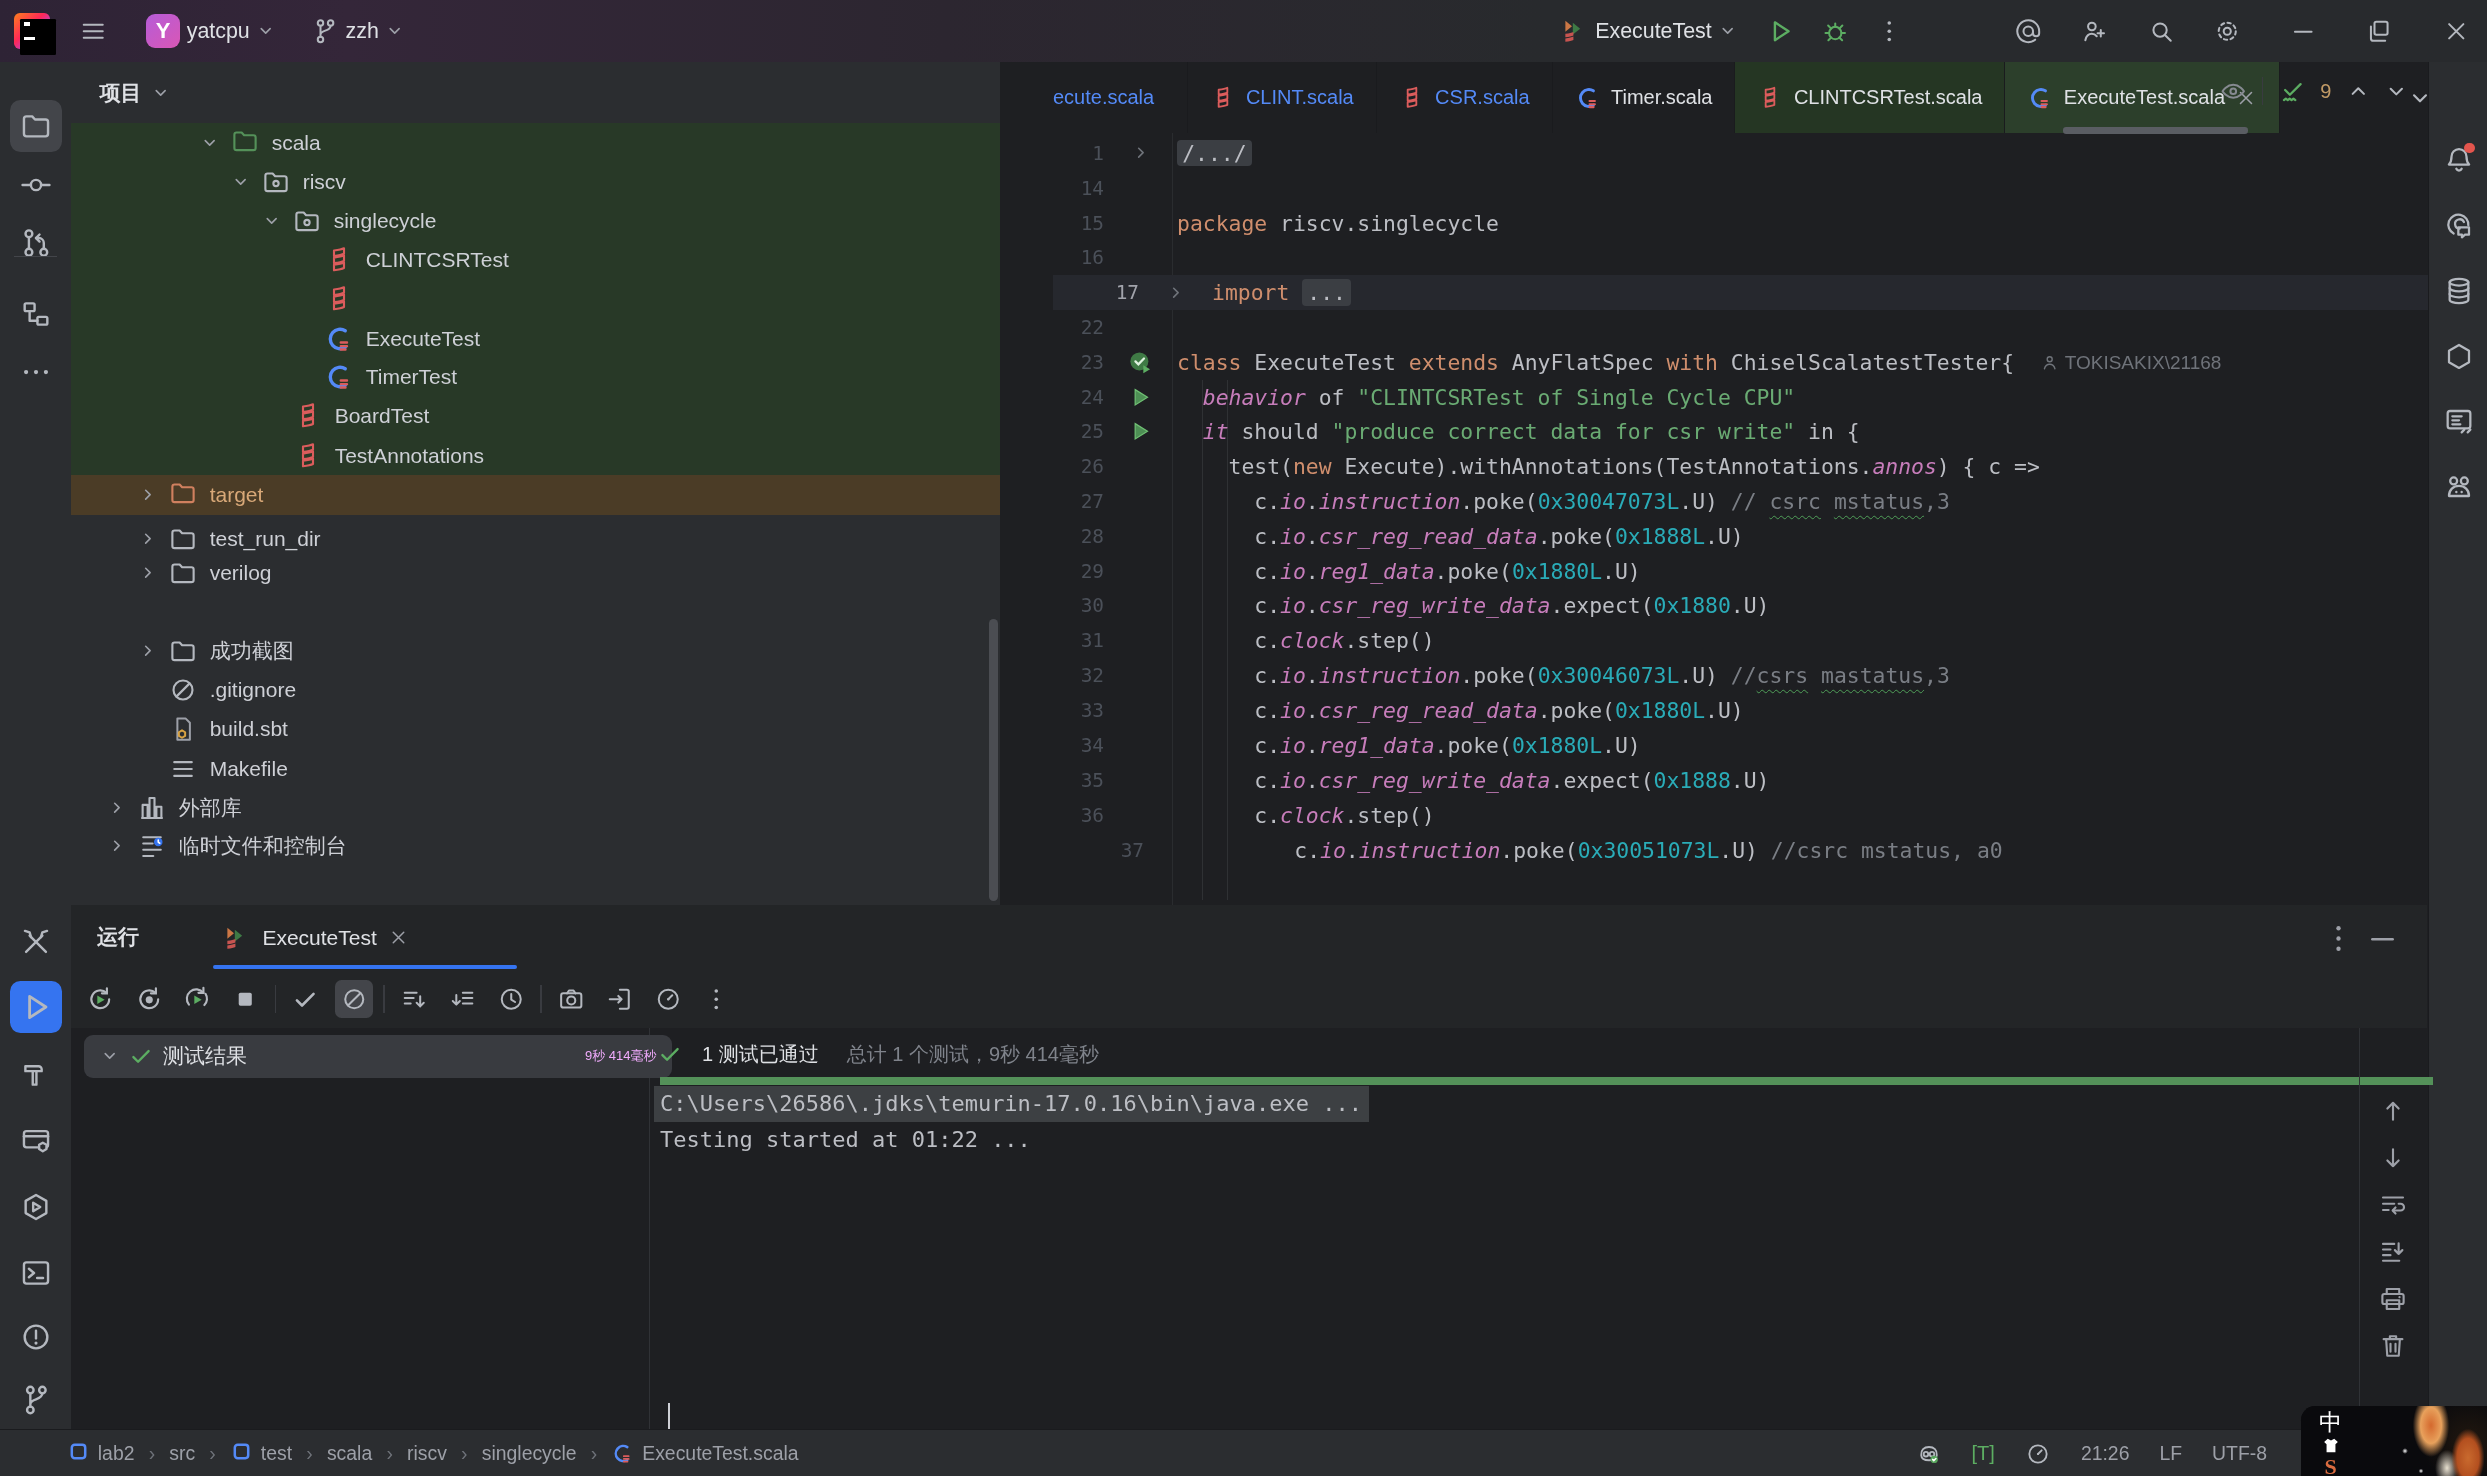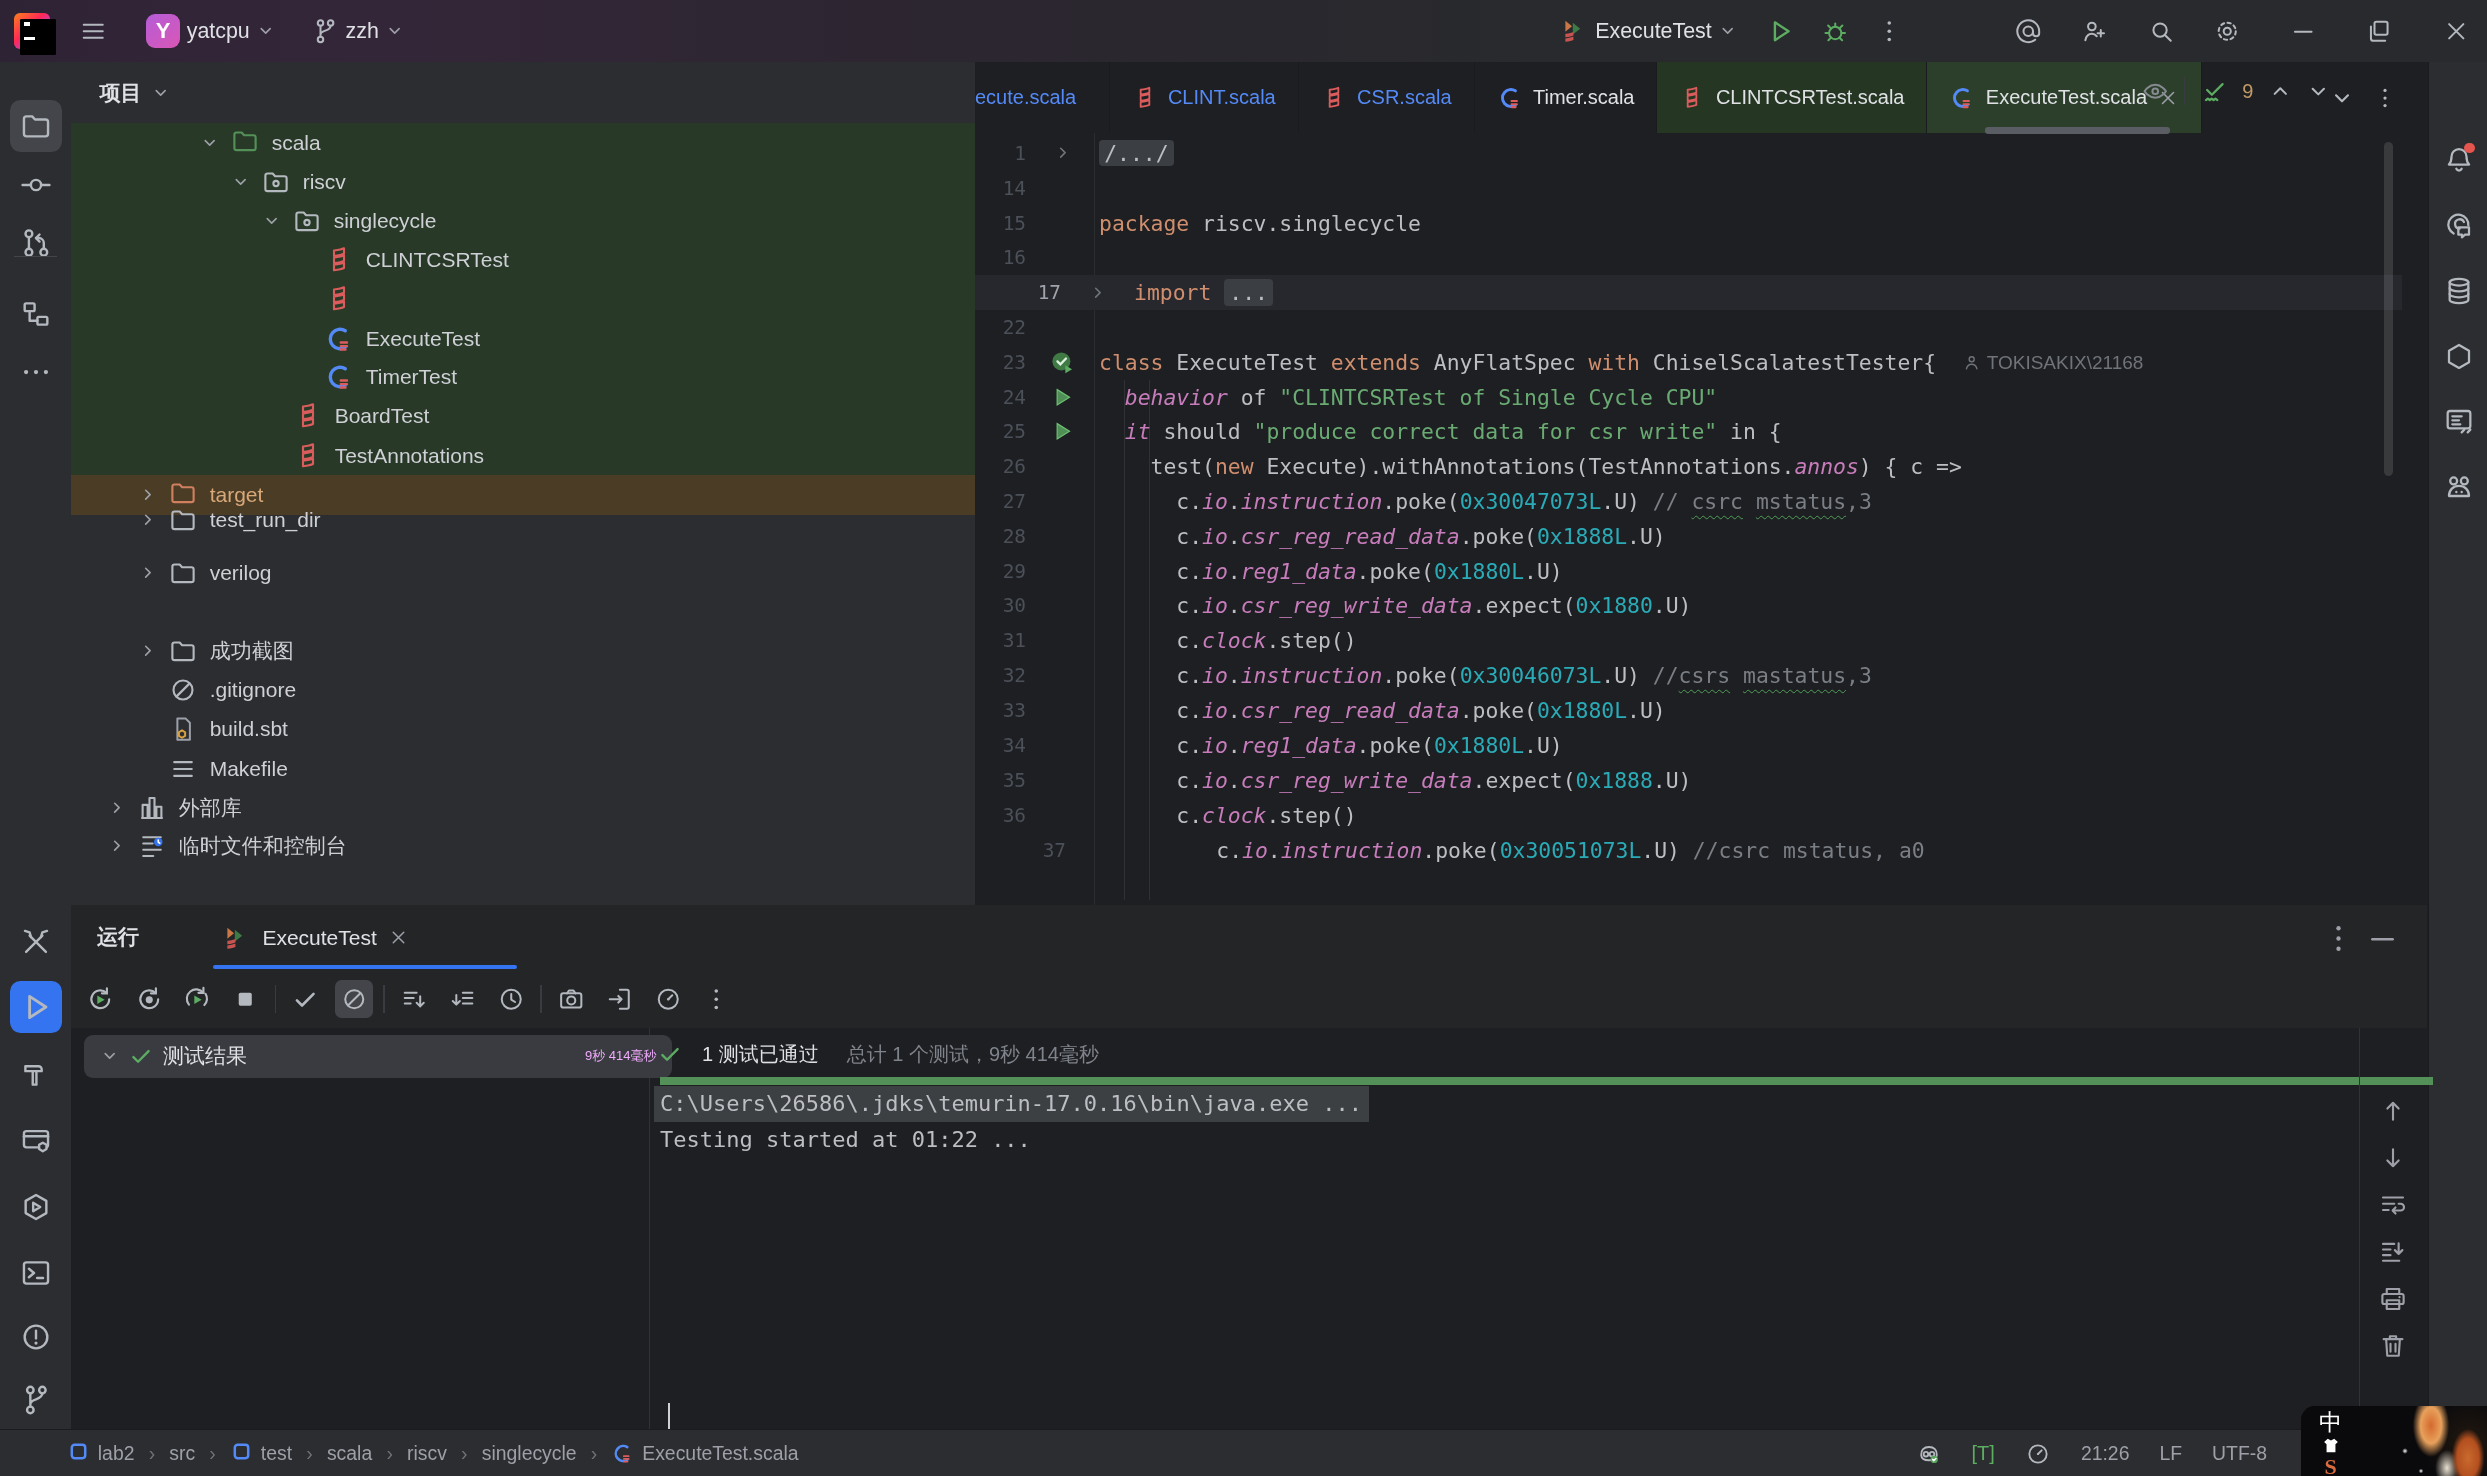--- a/index.html
+++ b/index.html
@@ -33,21 +33,21 @@
   #project-title{color:#dfe1e5;font-weight:bold;}
   #tree{position:absolute;left:0;top:61px;right:0;bottom:0;}
   #tree-green{position:absolute;left:0;top:0;width:100%;height:352px;background:#283927;}
   .trow{position:absolute;left:0;width:100%;height:40px;display:flex;align-items:center;}
   .trow.sel{background:#4b3c26;}
   .t-chev{width:40px;height:26px;display:inline-flex;align-items:center;justify-content:center;color:#9da0a8;}
   .t-chev svg{width:19.4px;height:19.4px;}
   .t-label{color:#ced0d6;white-space:nowrap;}
   #proj-scroll{position:absolute;left:918px;top:557px;width:9px;height:282px;background:#4b4d52;border-radius:4.5px;}
   
-  #editor{left:975px;top:62px;width:1427px;height:843px;background:#1e1f22;overflow:hidden;}
+  #editor{left:1053px;top:62px;width:1427px;height:843px;background:#1e1f22;overflow:hidden;}
   #tabbar{position:absolute;left:0;top:0;right:0;height:71px;display:flex;align-items:stretch;}
   .tab{display:flex;align-items:center;gap:10.4px;padding:0 22px;font-size:20px;border-right:0.6px solid #1a1b1e;}
   .tab .ico{width:26px;height:26px;}
   .tab.partial{width:127px;padding:0 6.5px 0 0;overflow:hidden;justify-content:flex-start;}
   .tab.scope-test{background:#253623;}
   .tab.active{background:#2c3f2b;}
   .tab-label-mod{color:#548af7;}
   .tab-label-norm{color:#dfe1e5;}
   #tab-controls{position:absolute;right:3.9px;top:0;height:71px;display:flex;align-items:center;gap:17px;}
   #tab-hscroll{position:absolute;left:1010px;top:65px;width:185px;height:6.5px;background:#5a5d63;border-radius:3.2px;}
@@ -470,21 +470,21 @@
               <path d="M9.5 6.5L15 12l-5.5 5.5"></path>
             </svg>
           </span>
           <span class="ico" style="width: 30px; height: 30px; margin-right: 11.7px;">
             <span style="color:#d0805f"><svg viewBox="0 0 24 24" fill="none" stroke="currentColor" stroke-width="1.7" stroke-linecap="round" stroke-linejoin="round">
                 <path d="M3.5 7c0-1 .8-1.8 1.8-1.8h4l2 2.2h7.4c1 0 1.8.8 1.8 1.8v8.3c0 1-.8 1.8-1.8 1.8H5.3c-1 0-1.8-.8-1.8-1.8z"></path>
               </svg></span>
           </span>
           <span class="t-label" style="color: rgb(216, 168, 120);">target</span>
         </div>
-        <div class="trow" style="top: 377px; padding-left: 57px;">
+        <div class="trow" style="top: 396px; padding-left: 57px;">
           <span class="t-chev">
             <svg viewBox="0 0 24 24" fill="none" stroke="currentColor" stroke-width="2" stroke-linecap="round" stroke-linejoin="round">
               <path d="M9.5 6.5L15 12l-5.5 5.5"></path>
             </svg>
           </span>
           <span class="ico" style="width: 30px; height: 30px; margin-right: 11.7px;">
             <svg viewBox="0 0 24 24" fill="none" stroke="currentColor" stroke-width="1.7" stroke-linecap="round" stroke-linejoin="round">
               <path d="M3.5 7c0-1 .8-1.8 1.8-1.8h4l2 2.2h7.4c1 0 1.8.8 1.8 1.8v8.3c0 1-.8 1.8-1.8 1.8H5.3c-1 0-1.8-.8-1.8-1.8z"></path>
             </svg>
           </span>

